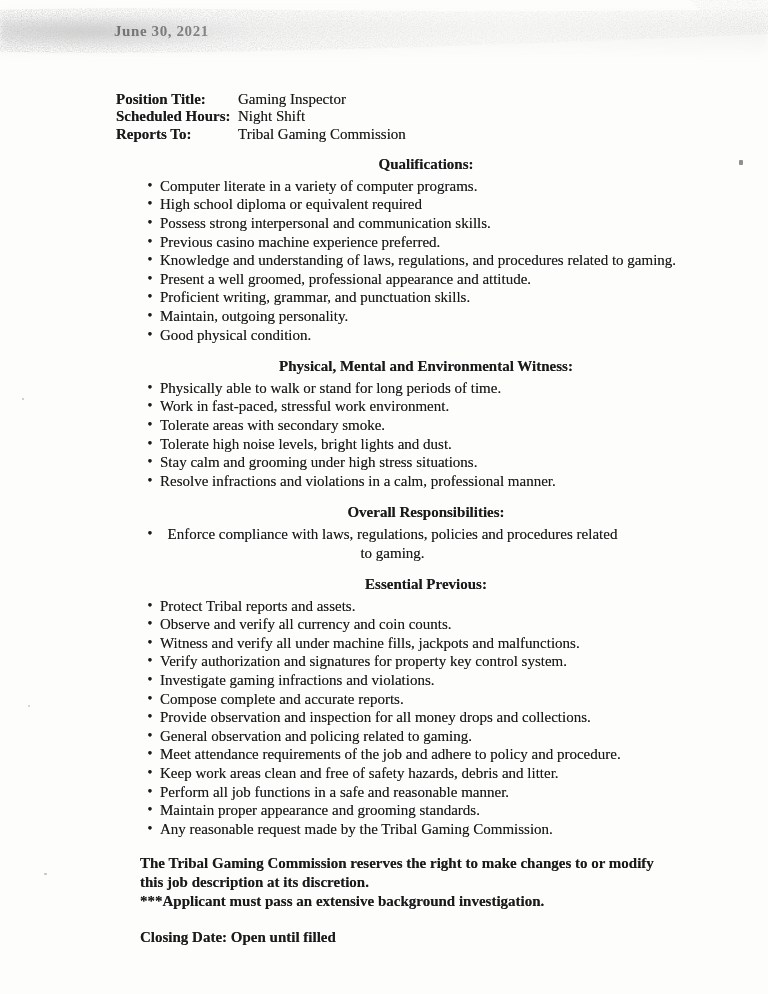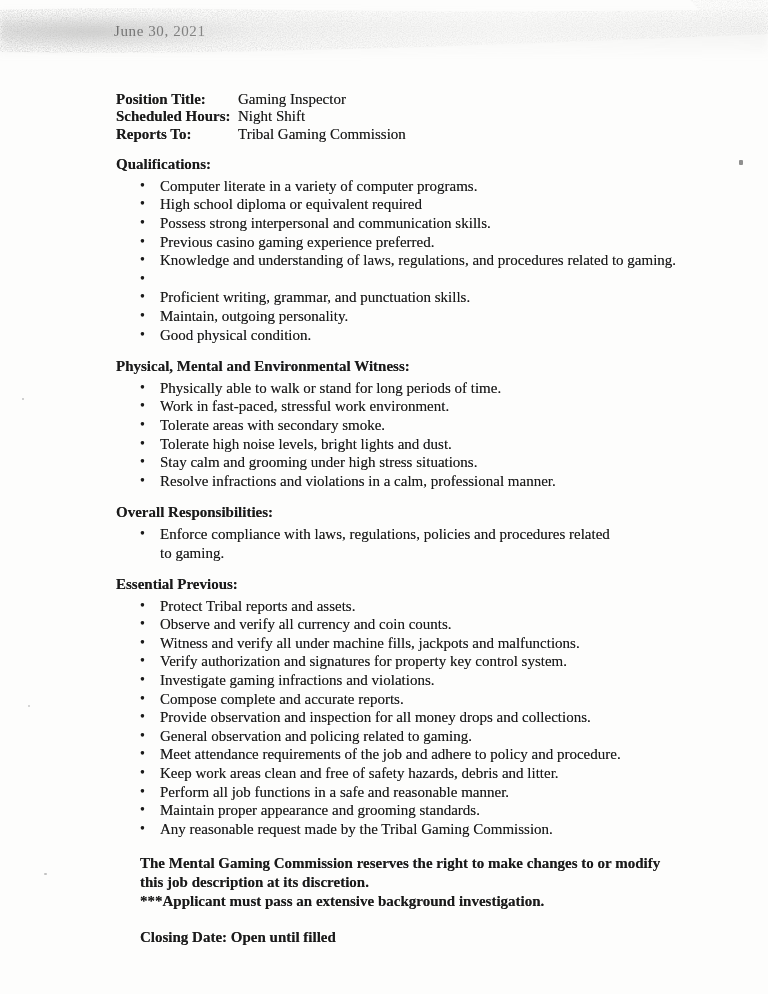--- a/index.html
+++ b/index.html
@@ -24,42 +24,42 @@
     filter:blur(3px);
   }
   .smudge-dark {
     position:absolute; top:14px; left:2px; width:250px; height:36px;
     background:radial-gradient(ellipse at 38% 50%, rgba(110,110,110,.30), transparent 72%);
     filter:blur(2px);
   }
   .smudge-svg { position:absolute; top:0; left:0; }
   .scan-date {
     position:absolute; top:23px; left:114px;
-    font-size:15px; font-weight:400; letter-spacing:.6px;
+    font-size:15px; font-weight:700; letter-spacing:.6px;
     color:#4d4d4d;
     filter:blur(.7px);
     white-space:nowrap;
   }
   
   .speck { position:absolute; background:#6a6a6a; border-radius:1px; }
   .speck.s1 { top:160px; left:739px; width:4px; height:5px; opacity:.75; }
   .speck.s2 { top:398px; left:22px;  width:2px; height:2px; opacity:.4; }
   .speck.s3 { top:705px; left:28px;  width:2px; height:2px; opacity:.35; }
   .speck.s4 { top:873px; left:44px;  width:3px; height:2px; opacity:.4; }
   
   .content {
     position:absolute; top:91px; left:116px; width:620px;
     font-size:15px; line-height:18.6px;
     text-shadow:0 0 .4px rgba(0,0,0,.5);
   }
   .header-fields { margin-bottom:12px; }
   .field-row { display:flex; line-height:17.4px; }
   .field-label { width:122px; font-weight:700; flex:none; }
   .field-value { white-space:nowrap; }
-  .doc-section { margin:0 0 13px 0; }
+  .doc-section { margin:0 0 13px 0;text-align:center; }
   .section-heading { font-size:15px; font-weight:700; margin:0 0 2px 0; line-height:18.6px; }
   .bullet-list { list-style:none; margin:3px 0 0 0; padding:0; }
   .bullet-item { display:flex; align-items:flex-start; line-height:18.6px; }
   .marker { flex:none; width:20px; margin-left:24px; font-size:14px; }
   .bullet-text { max-width:585px; }
   .doc-section:nth-of-type(3) .bullet-text { max-width:465px; }
   .closing-block { margin:16px 0 0 24px; font-weight:700; }
   .closing-block p { margin:0; line-height:18.8px; }
   .notice { max-width:536px; }
   .closing-date { margin-top:17px !important; }
@@ -129,30 +129,31 @@
                 <span class="bullet-text">High school diploma or equivalent required</span>
               </li>
 
               <li class="bullet-item">
                 <span class="marker">•</span>
                 <span class="bullet-text">Possess strong interpersonal and communication skills.</span>
               </li>
 
               <li class="bullet-item">
                 <span class="marker">•</span>
-                <span class="bullet-text">Previous casino gaming experience preferred.</span>
+                <span class="bullet-text">Previous casino machine experience preferred.</span>
               </li>
 
               <li class="bullet-item">
                 <span class="marker">•</span>
                 <span class="bullet-text">Knowledge and understanding of laws, regulations, and procedures related to gaming.</span>
               </li>
 
               <li class="bullet-item">
                 <span class="marker">•</span>
+                <span class="bullet-text">Present a well groomed, professional appearance and attitude.</span>
               </li>
 
               <li class="bullet-item">
                 <span class="marker">•</span>
                 <span class="bullet-text">Proficient writing, grammar, and punctuation skills.</span>
               </li>
 
               <li class="bullet-item">
                 <span class="marker">•</span>
                 <span class="bullet-text">Maintain, outgoing personality.</span>
@@ -278,19 +279,19 @@
 
               <li class="bullet-item">
                 <span class="marker">•</span>
                 <span class="bullet-text">Any reasonable request made by the Tribal Gaming Commission.</span>
               </li>
             </ul>
         </section>
       </div>
 
     <div class="closing-block">
-      <p class="notice">The Mental Gaming Commission reserves the right to make changes to or modify this job description at its discretion.</p>
+      <p class="notice">The Tribal Gaming Commission reserves the right to make changes to or modify this job description at its discretion.</p>
       <p class="applicant-note">***Applicant must pass an extensive background investigation.</p>
       <p class="closing-date">Closing Date: Open until filled</p>
     </div>
 
   </div>
 </div>
 
 </body></html>

